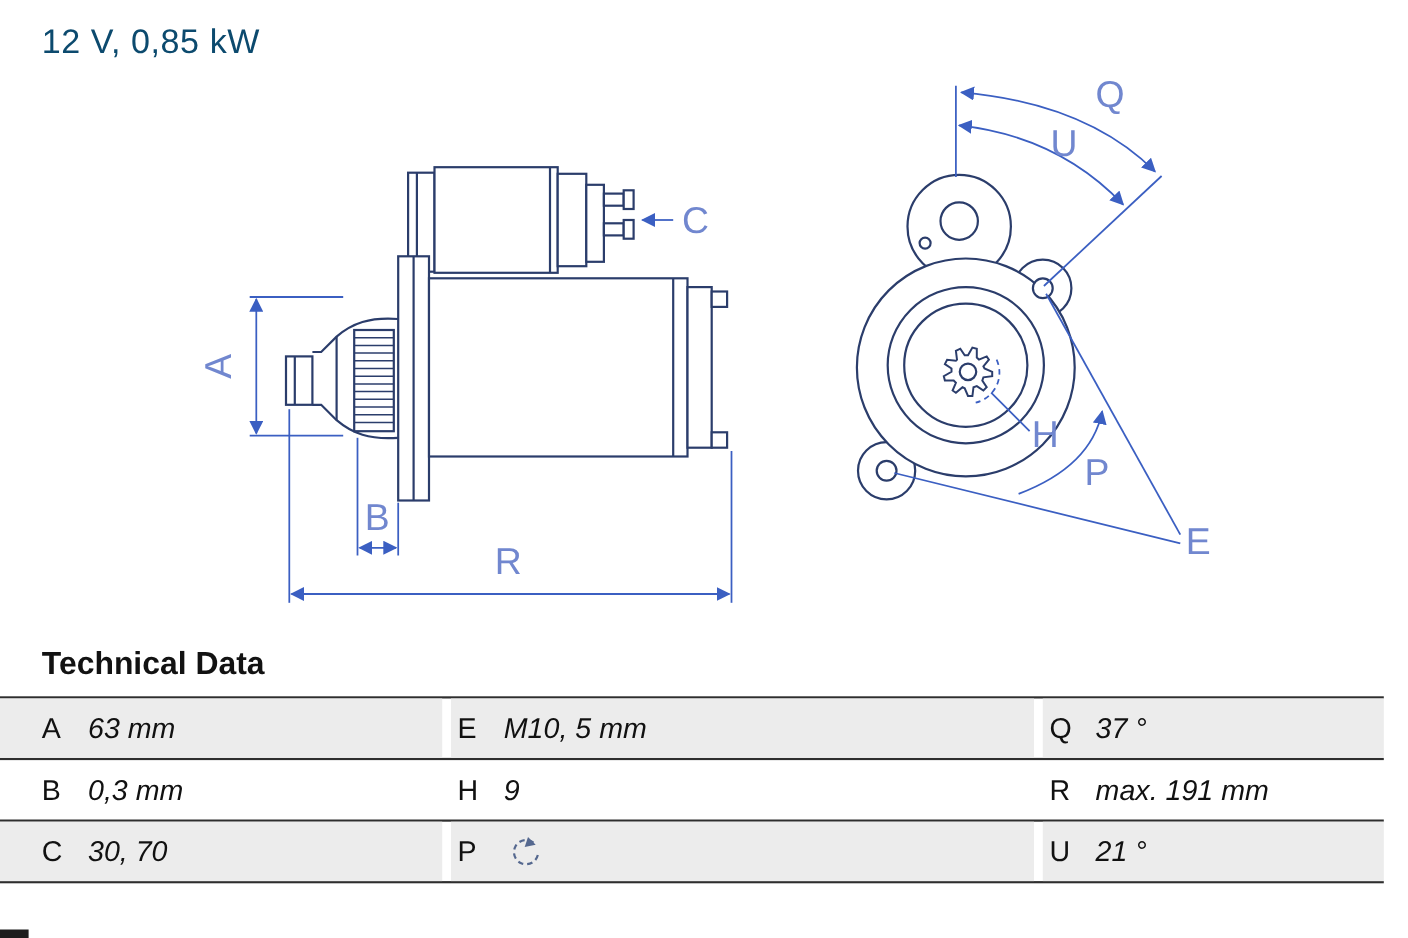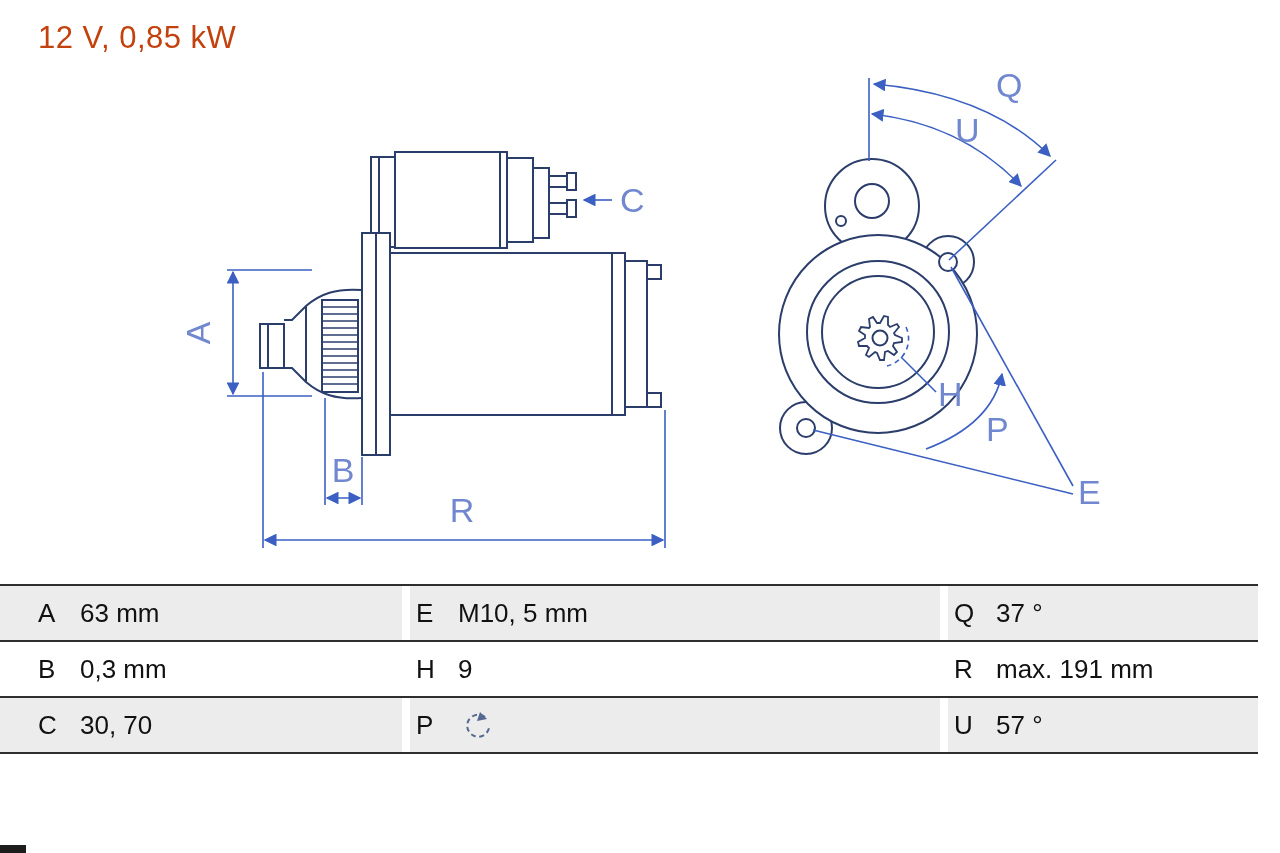--- a/index.html
+++ b/index.html
@@ -1,30 +1,30 @@
 <!DOCTYPE html>
 <html><head>
 <meta charset="utf-8">
 <style>
   html,body{margin:0;padding:0;background:#fff;}
   .page{position:relative;width:1280px;height:853px;background:#fff;overflow:hidden;
         font-family:"Liberation Sans", sans-serif;color:#111;}
-  .title{position:absolute;left:38px;top:20px;font-size:31px;font-weight:500;color:#c2410c;letter-spacing:0.5px;}
+  .title{position:absolute;left:38px;top:20px;font-size:31px;font-weight:500;color:#0c4a6e;letter-spacing:0.5px;}
   svg.drawing{position:absolute;left:0;top:0;}
   .tech{position:absolute;left:0;top:584px;width:1280px;}
   .tech-heading{margin:4px 0 12px 38px;font-size:29px;font-weight:bold;color:#121212;}
   .ttable{margin-right:22px;border-bottom:2px solid #2e2e2e;}
   .trow{display:flex;height:54px;border-top:2px solid #2e2e2e;font-size:26px;align-items:stretch;}
   .tgroup{display:flex;align-items:center;height:100%;}
   .g1{width:402px;margin-right:8px;padding-left:38px;box-sizing:border-box;}
   .g2{width:530px;margin-right:8px;padding-left:6px;box-sizing:border-box;}
   .g3{flex:1;padding-left:6px;box-sizing:border-box;}
   .trow.stripe .tgroup{background:#ececec;}
   .tkey{display:inline-block;width:42px;flex:none;}
-  .tval{white-space:nowrap;}
+  .tval{white-space:nowrap;font-style:italic;}
   .rot-icon{margin-left:2px;margin-top:2px;}
   .corner-mark{position:absolute;left:0;bottom:0;width:26px;height:8px;background:#1d1d1d;}
 </style>
 </head>
 <body>
 
 <div class="page">
 
   <div class="title">12 V, 0,85 kW</div>
 
@@ -131,20 +131,21 @@
       <text x="462" y="522" text-anchor="middle">R</text>
       <text x="996" y="97" text-anchor="start">Q</text>
       <text x="955" y="142" text-anchor="start">U</text>
       <text x="938" y="406" text-anchor="start">H</text>
       <text x="986" y="441" text-anchor="start">P</text>
       <text x="1078" y="504" text-anchor="start">E</text>
     </g>
   </svg>
 
   <div class="tech">
+    <div class="tech-heading">Technical Data</div>
 
     <div class="ttable">
 
       <div class="trow stripe">
         <div class="tgroup g1">
           <span class="tkey">A</span>
           <span class="tval">63 mm</span>
         </div>
         <div class="tgroup g2">
           <span class="tkey">E</span>
@@ -179,21 +180,21 @@
         <div class="tgroup g2">
           <span class="tkey">P</span>
           <svg class="rot-icon" width="34" height="32" viewBox="0 0 34 32">
             <path d="M 25 7 A 11 11 0 1 0 29 18" fill="none" stroke="#55688f" stroke-width="2" stroke-dasharray="5 3.5"></path>
             <polygon points="20,2 27,9 17,11" fill="#55688f"></polygon>
           </svg>
           <span class="tval"></span>
         </div>
         <div class="tgroup g3">
           <span class="tkey">U</span>
-          <span class="tval">57 °</span>
+          <span class="tval">21 °</span>
         </div>
       </div>
 
     </div>
   </div>
 
   <div class="corner-mark"></div>
 </div>
 
 </body></html>

